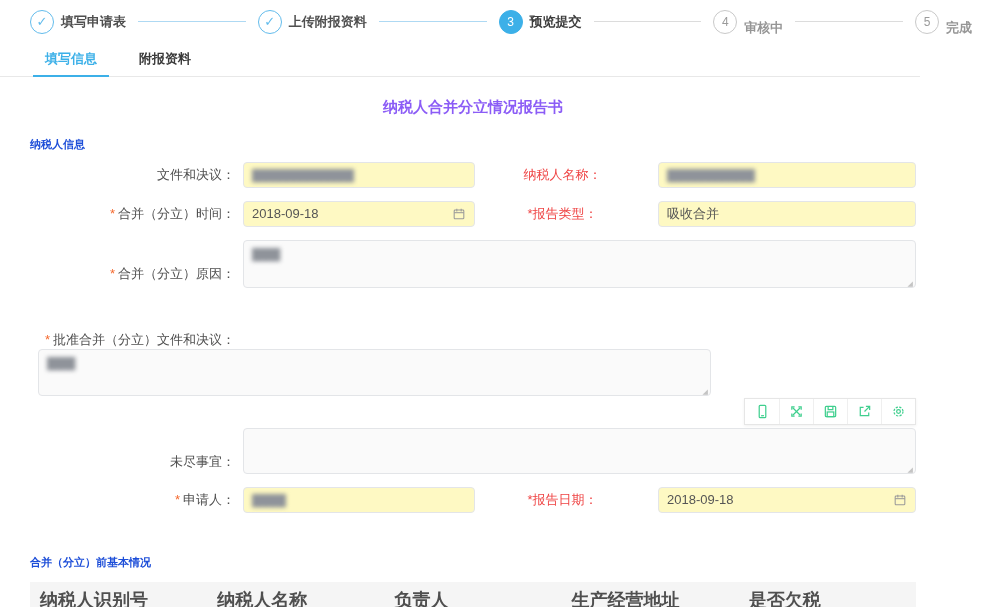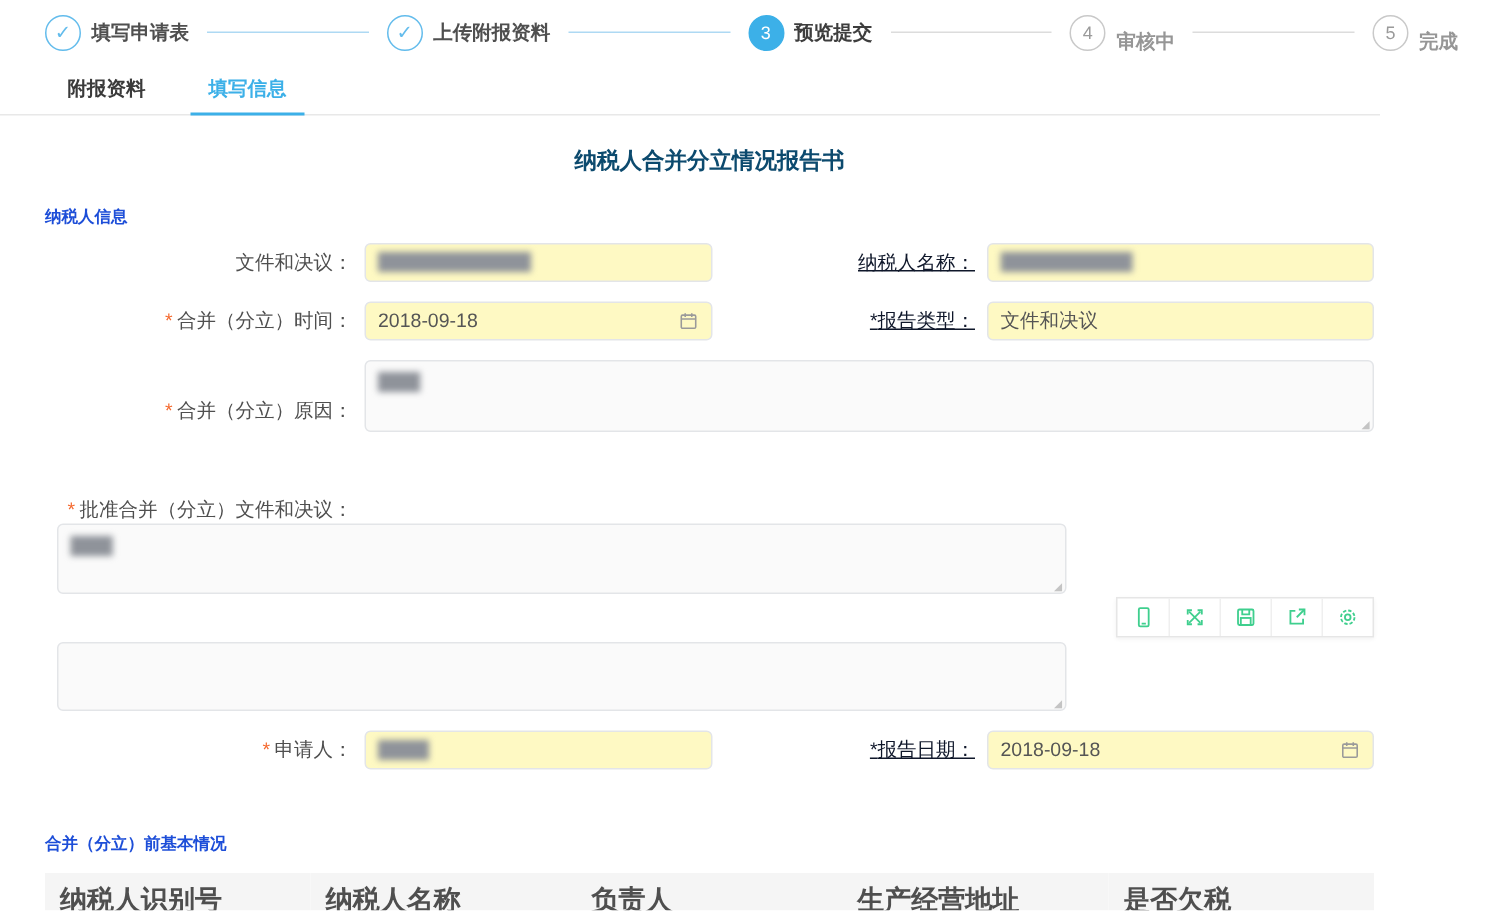--- a/index.html
+++ b/index.html
@@ -19,30 +19,30 @@
   .step-line { flex:1; height:1px; background:#dcdcdc; margin:0 12px; }
   .step-line.done { background:#aed9f3; }
 
   
   .tabs { display:flex; padding-left:33px; border-bottom:1px solid #e8e8e8; width:920px; height:37px; }
   .tab { padding:10px 12px; font-weight:bold; color:#3a3a3a; cursor:pointer; margin-right:18px; }
   .tab.active { color:#3cb0e8; border-bottom:2px solid #3cb0e8; margin-bottom:-1px; }
 
   
   .content { padding-left:30px; width:946px; }
-  .form-title { text-align:center; width:886px; font-size:15px; font-weight:bold; color:#0c4a6e; margin:21px 0 20px; }
+  .form-title { text-align:center; width:886px; font-size:15px; font-weight:bold; color:#8b5cf6; margin:21px 0 20px; }
   .section-h { font-weight:bold; font-size:11px; color:#1d4ed8; margin-bottom:10px; }
   .form-row { display:flex; margin-bottom:13px; }
   .flabel { width:205px; text-align:right; padding-right:0; color:#4f4f4f; line-height:26px; flex:none; white-space:nowrap; }
   .flabel .req { color:#f5692e; margin-right:3px; }
   .ta-row .flabel { line-height:18px; padding-top:5px;margin-top:20px; }
   .ctrl { margin-left:8px; }
   .input { height:26px; line-height:24px; background:#fef9c3; border:1px solid #e3e5e8; border-radius:4px; padding:0 8px; color:#555; display:flex; align-items:center; }
   .w-half { width:232px; }
-  .gap { width:175px; text-align:right; color:#0f172a; line-height:26px; flex:none; white-space:nowrap;text-decoration:underline; }
+  .gap { width:175px; text-align:center; color:#ef4444; line-height:26px; flex:none; white-space:nowrap; }
   .w-right { width:258px; }
   .textarea { width:673px; background:#fafafa; border:1px solid #e3e5e8; border-radius:4px; padding:5px 8px; color:#555; position:relative; }
   .ta-1 { height:48px; } .ta-2 { height:47px; } .ta-3 { height:46px; }
   .resize-handle { position:absolute; right:2px; bottom:0; color:#c4c4c4; font-size:7px; line-height:7px; }
   .date-input { justify-content:space-between; }
   .masked { filter:blur(2px); color:#8f939a; font-size:11px; letter-spacing:-1px; overflow:hidden; white-space:nowrap; }
 
   
   .mini-toolbar-row { width:886px; display:flex; justify-content:flex-end; margin:2px 0 3px; }
   .mini-toolbar { display:flex; background:#fff; border:1px solid #e6e6e6; box-shadow:0 1px 3px rgba(0,0,0,.06); }
@@ -83,22 +83,22 @@
       <div class="step-label">审核中</div>
     </div>
     <div class="step-line"></div>
     <div class="step pending">
       <div class="step-circle">5</div>
       <div class="step-label">完成</div>
     </div>
   </div>
 
   <div class="tabs">
+    <div class="tab active">填写信息</div>
     <div class="tab">附报资料</div>
-    <div class="tab active">填写信息</div>
   </div>
 
   <div class="content">
     <div class="form-title">纳税人合并分立情况报告书</div>
 
     <div class="section-h">纳税人信息</div>
 
     <div class="form-row">
       <div class="flabel"><span class="req"></span><span>文件和决议：</span></div>
       <div class="ctrl input w-half">
@@ -118,21 +118,21 @@
           <svg width="14" height="14" viewBox="0 0 16 16" fill="none" stroke="#9a9a9a" stroke-width="1.2">
             <rect x="2.5" y="3.5" width="11" height="10" rx="1"></rect>
               <line x1="2.5" y1="6.5" x2="13.5" y2="6.5"></line>
               <line x1="5.5" y1="2" x2="5.5" y2="5"></line>
               <line x1="10.5" y1="2" x2="10.5" y2="5"></line>
           </svg>
         </span>
       </div>
       <div class="gap"><span class="req">*</span><span>报告类型：</span></div>
       <div class="ctrl input w-right">
-        <span>文件和决议</span>
+        <span>吸收合并</span>
       </div>
     </div>
 
     <div class="form-row ta-row" style="margin-bottom:18px;">
       <div class="flabel"><span class="req">*</span><span>合并（分立）原因：</span></div>
       <div class="ctrl textarea ta-1">
         <span class="masked">████</span>
         <span class="resize-handle">◢</span>
       </div>
     </div>
@@ -177,20 +177,21 @@
         <div class="mini-btn">
           <svg width="15" height="15" viewBox="0 0 16 16" fill="none" stroke="#3fcf8e" stroke-width="1.3">
             <circle cx="8" cy="8" r="2"></circle>
               <circle cx="8" cy="8" r="4.8" stroke-dasharray="2.4 1.4"></circle>
           </svg>
         </div>
       </div>
     </div>
 
     <div class="form-row ta-row">
+      <div class="flabel"><span class="req"></span><span>未尽事宜：</span></div>
       <div class="ctrl textarea ta-3">
         <span></span>
         <span class="resize-handle">◢</span>
       </div>
     </div>
 
     <div class="form-row" style="margin-top:2px;">
       <div class="flabel"><span class="req">*</span><span>申请人：</span></div>
       <div class="ctrl input w-half">
         <span class="masked">█████</span>

